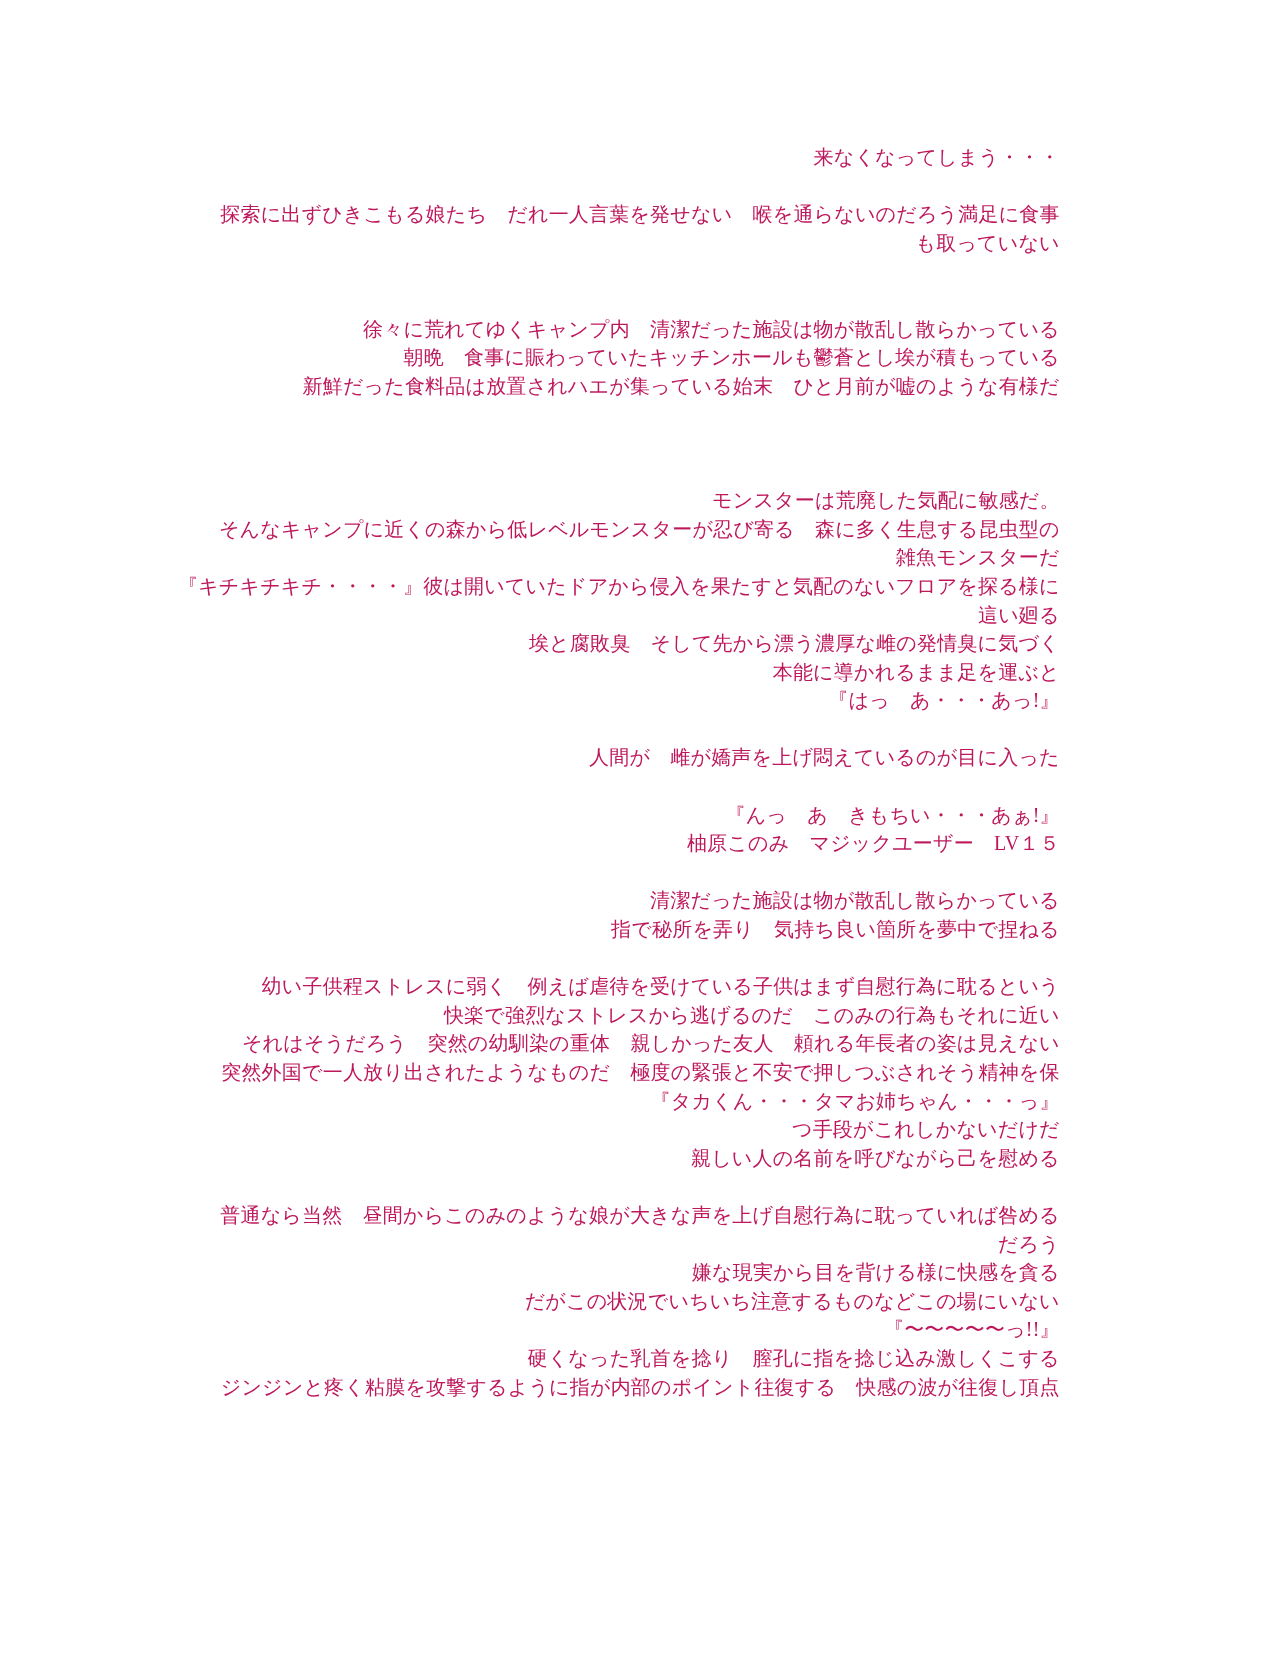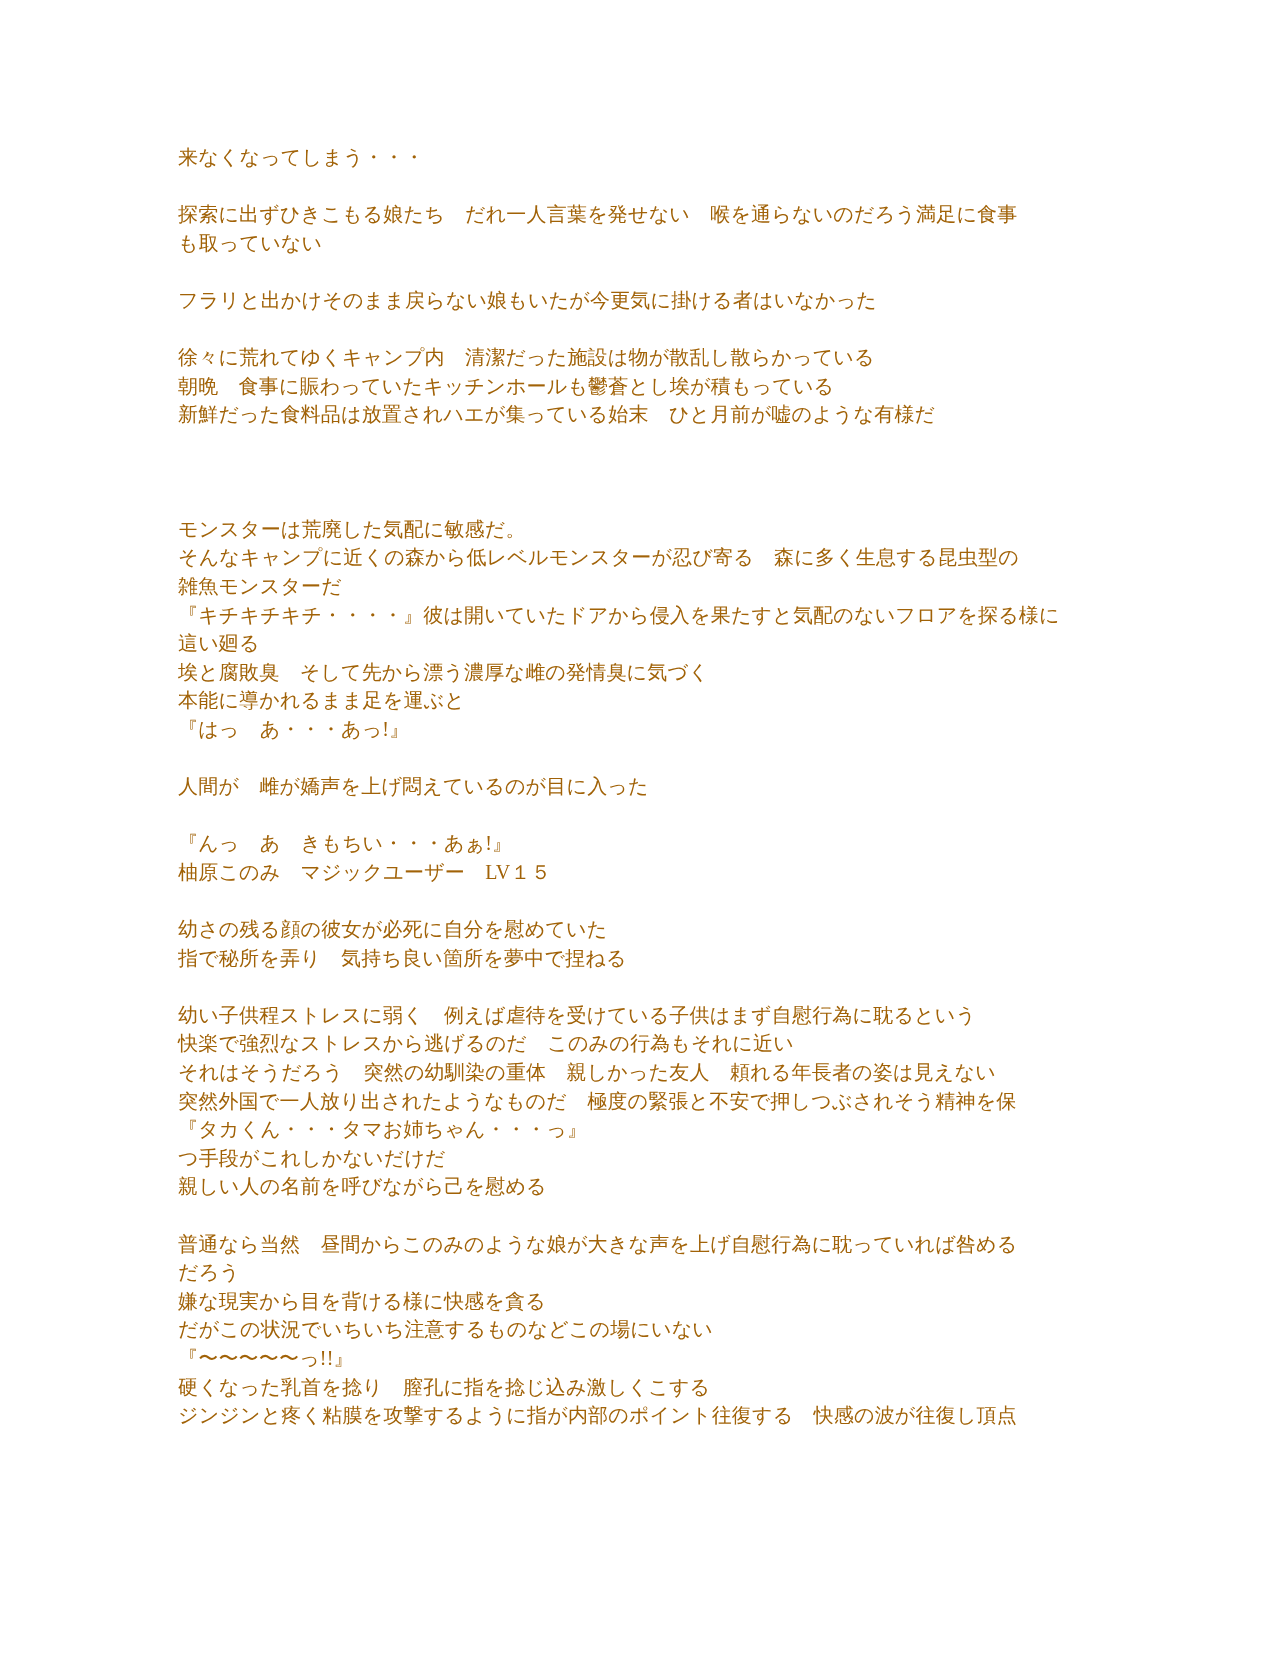--- a/index.html
+++ b/index.html
@@ -26,27 +26,26 @@
   }
   .line {
     white-space: pre;
     min-height: 28.6px;
   }
 </style>
 </head>
 <body>
 
 <div class="page">
-  <div class="text-block" style="color: #a16207;">
+  <div class="text-block" style="color: #be185d; text-align: right;">
       <div class="line">来なくなってしまう・・・</div>
       <div class="line">&nbsp;</div>
       <div class="line">探索に出ずひきこもる娘たち　だれ一人言葉を発せない　喉を通らないのだろう満足に食事</div>
       <div class="line">も取っていない</div>
       <div class="line">&nbsp;</div>
-      <div class="line">フラリと出かけそのまま戻らない娘もいたが今更気に掛ける者はいなかった</div>
       <div class="line">&nbsp;</div>
       <div class="line">徐々に荒れてゆくキャンプ内　清潔だった施設は物が散乱し散らかっている</div>
       <div class="line">朝晩　食事に賑わっていたキッチンホールも鬱蒼とし埃が積もっている</div>
       <div class="line">新鮮だった食料品は放置されハエが集っている始末　ひと月前が嘘のような有様だ</div>
       <div class="line">&nbsp;</div>
       <div class="line">&nbsp;</div>
       <div class="line">&nbsp;</div>
       <div class="line">モンスターは荒廃した気配に敏感だ。</div>
       <div class="line">そんなキャンプに近くの森から低レベルモンスターが忍び寄る　森に多く生息する昆虫型の</div>
       <div class="line">雑魚モンスターだ</div>
@@ -54,21 +53,21 @@
       <div class="line">這い廻る</div>
       <div class="line">埃と腐敗臭　そして先から漂う濃厚な雌の発情臭に気づく</div>
       <div class="line">本能に導かれるまま足を運ぶと</div>
       <div class="line">『はっ　あ・・・あっ!』</div>
       <div class="line">&nbsp;</div>
       <div class="line">人間が　雌が嬌声を上げ悶えているのが目に入った</div>
       <div class="line">&nbsp;</div>
       <div class="line">『んっ　あ　きもちい・・・あぁ!』</div>
       <div class="line">柚原このみ　マジックユーザー　LV１５</div>
       <div class="line">&nbsp;</div>
-      <div class="line">幼さの残る顔の彼女が必死に自分を慰めていた</div>
+      <div class="line">清潔だった施設は物が散乱し散らかっている</div>
       <div class="line">指で秘所を弄り　気持ち良い箇所を夢中で捏ねる</div>
       <div class="line">&nbsp;</div>
       <div class="line">幼い子供程ストレスに弱く　例えば虐待を受けている子供はまず自慰行為に耽るという</div>
       <div class="line">快楽で強烈なストレスから逃げるのだ　このみの行為もそれに近い</div>
       <div class="line">それはそうだろう　突然の幼馴染の重体　親しかった友人　頼れる年長者の姿は見えない</div>
       <div class="line">突然外国で一人放り出されたようなものだ　極度の緊張と不安で押しつぶされそう精神を保</div>
       <div class="line">『タカくん・・・タマお姉ちゃん・・・っ』</div>
       <div class="line">つ手段がこれしかないだけだ</div>
       <div class="line">親しい人の名前を呼びながら己を慰める</div>
       <div class="line">&nbsp;</div>

